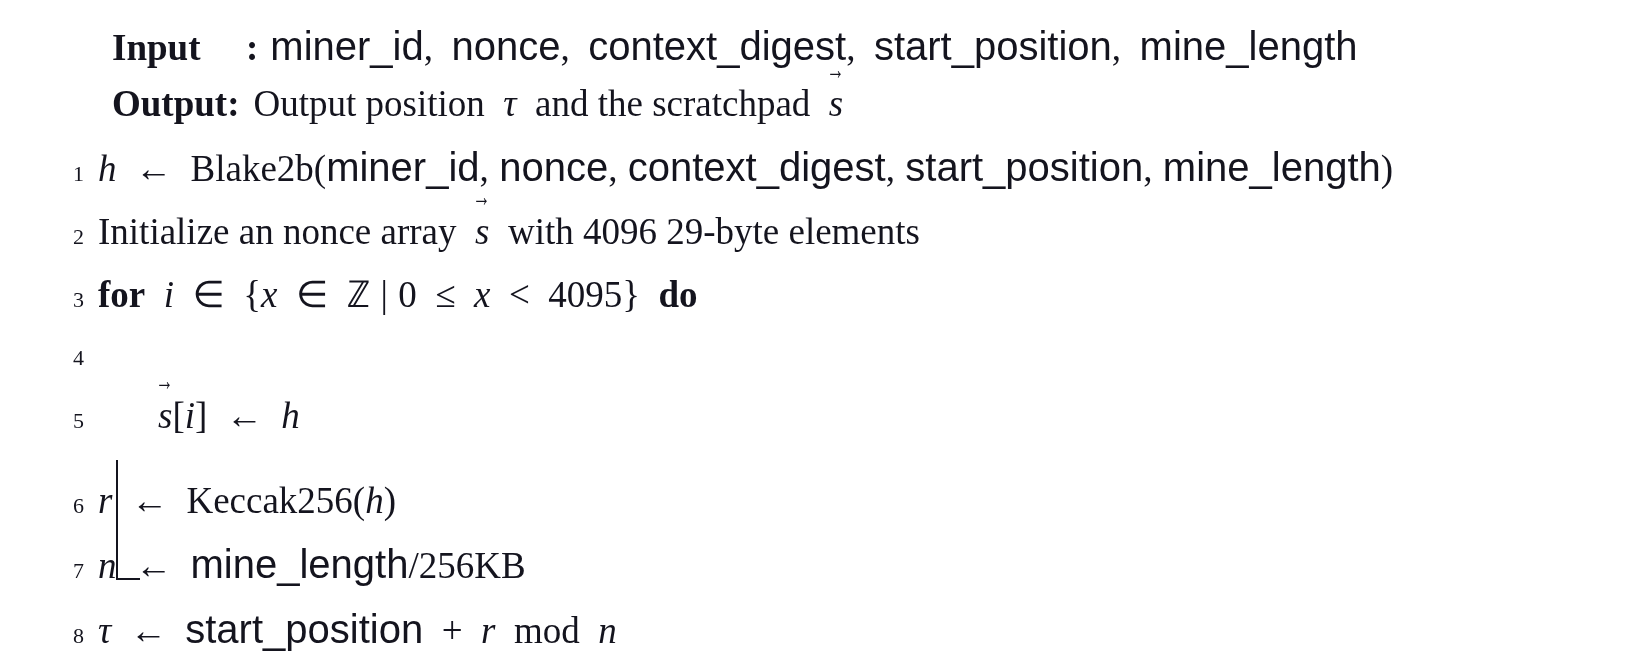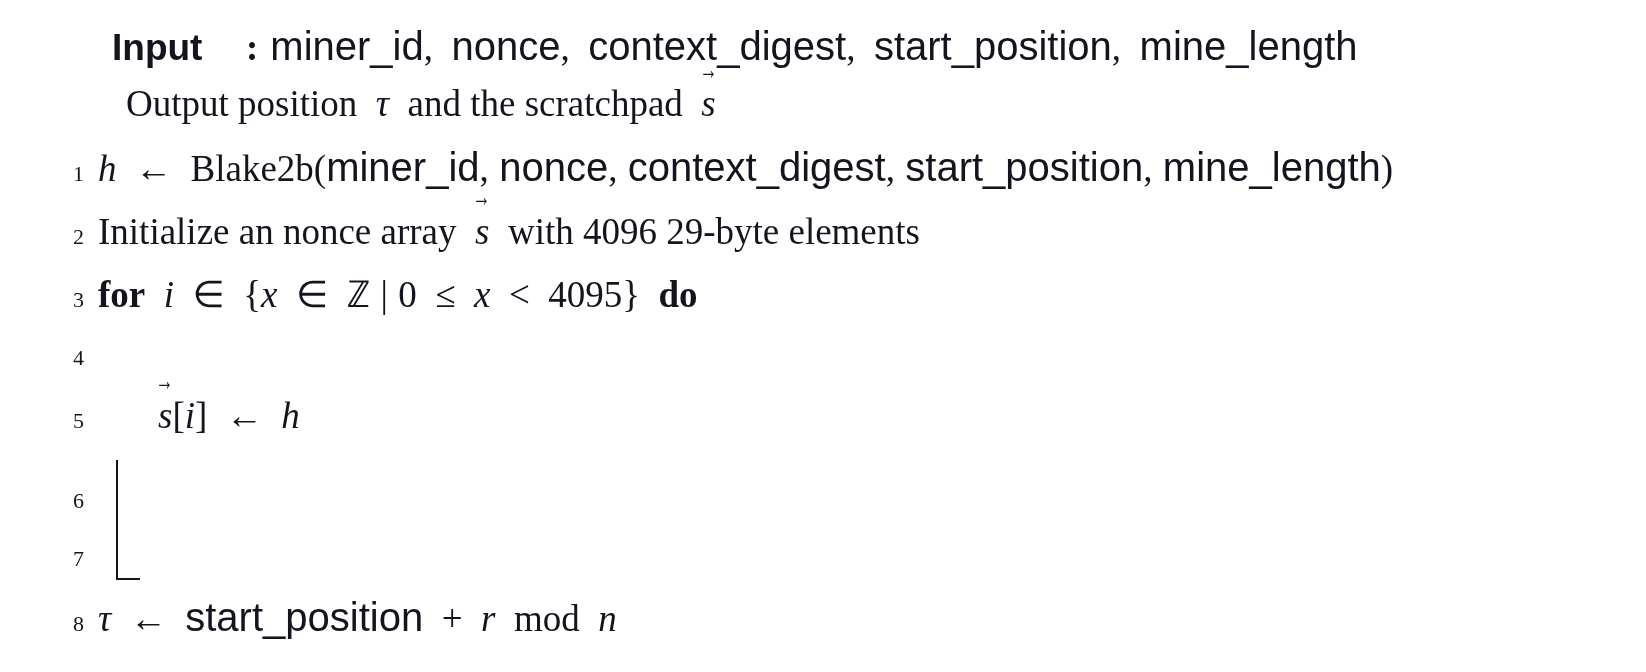--- a/index.html
+++ b/index.html
@@ -26,21 +26,21 @@
   }
   .io-row {
     display: flex;
     align-items: baseline;
     font-size: 37px;
     line-height: 56px;
     white-space: nowrap;
   }
   .io-key {
     font-weight: bold;
-    font-family: Liberation Sans, sans-serif;
+    font-family: Liberation Serif, serif;
     min-width: 0;
   }
   .io-key.input-key { width: 134px; }
   .io-colon {
     font-weight: bold;
     padding-right: 12px;
   }
   .io-value { font-family: "Liberation Serif", serif; }
 
   .lines {
@@ -118,20 +118,21 @@
 
 <div class="algorithm">
 
   <div class="io-block">
     <div class="io-row">
       <span class="io-key input-key">Input</span>
       <span class="io-colon">:</span>
       <span class="io-value"><span class="mono-id">miner_id</span><span class="mathrm">,</span><span class="spw"></span><span class="mono-id">nonce</span><span class="mathrm">,</span><span class="spw"></span><span class="mono-id">context_digest</span><span class="mathrm">,</span><span class="spw"></span><span class="mono-id">start_position</span><span class="mathrm">,</span><span class="spw"></span><span class="mono-id">mine_length</span></span>
     </div>
     <div class="io-row">
+      <span class="io-key">Output:</span>
       <span class="io-value" style="padding-left:14px"><span class="mathrm">Output position</span><span class="spw"></span><span class="mathit">τ</span><span class="spw"></span><span class="mathrm">and the scratchpad</span><span class="spw"></span><span class="vec">s</span></span>
     </div>
   </div>
 
   <div class="lines">
 
     <div class="loop-rule"></div>
 
     <div class="line">
       <span class="lineno">1</span>
@@ -154,24 +155,26 @@
 
     <div class="line">
       <span class="lineno">5</span>
       <span class="body-text indent1"><span class="vec">s</span><span class="mathrm">[</span><span class="mathit">i</span><span class="mathrm">]</span><span class="spw"></span><span class="mathrm">←</span><span class="spw"></span><span class="mathit">h</span></span>
     </div>
 
     <div class="gap-after-loop"></div>
 
     <div class="line">
       <span class="lineno">6</span>
+      <span class="body-text"><span class="mathit">r</span><span class="spw"></span><span class="mathrm">←</span><span class="spw"></span><span class="mathrm">Keccak256</span><span class="mathrm">(</span><span class="mathit">h</span><span class="mathrm">)</span></span>
     </div>
 
     <div class="line">
       <span class="lineno">7</span>
+      <span class="body-text"><span class="mathit">n</span><span class="spw"></span><span class="mathrm">←</span><span class="spw"></span><span class="mono-id">mine_length</span><span class="mathrm">/256KB</span></span>
     </div>
 
     <div class="line">
       <span class="lineno">8</span>
       <span class="body-text"><span class="mathit">τ</span><span class="spw"></span><span class="mathrm">←</span><span class="spw"></span><span class="mono-id">start_position</span><span class="spw"></span><span class="mathrm">+</span><span class="spw"></span><span class="mathit">r</span><span class="spw"></span><span class="mathrm">mod</span><span class="spw"></span><span class="mathit">n</span></span>
     </div>
 
   </div>
 </div>
 

